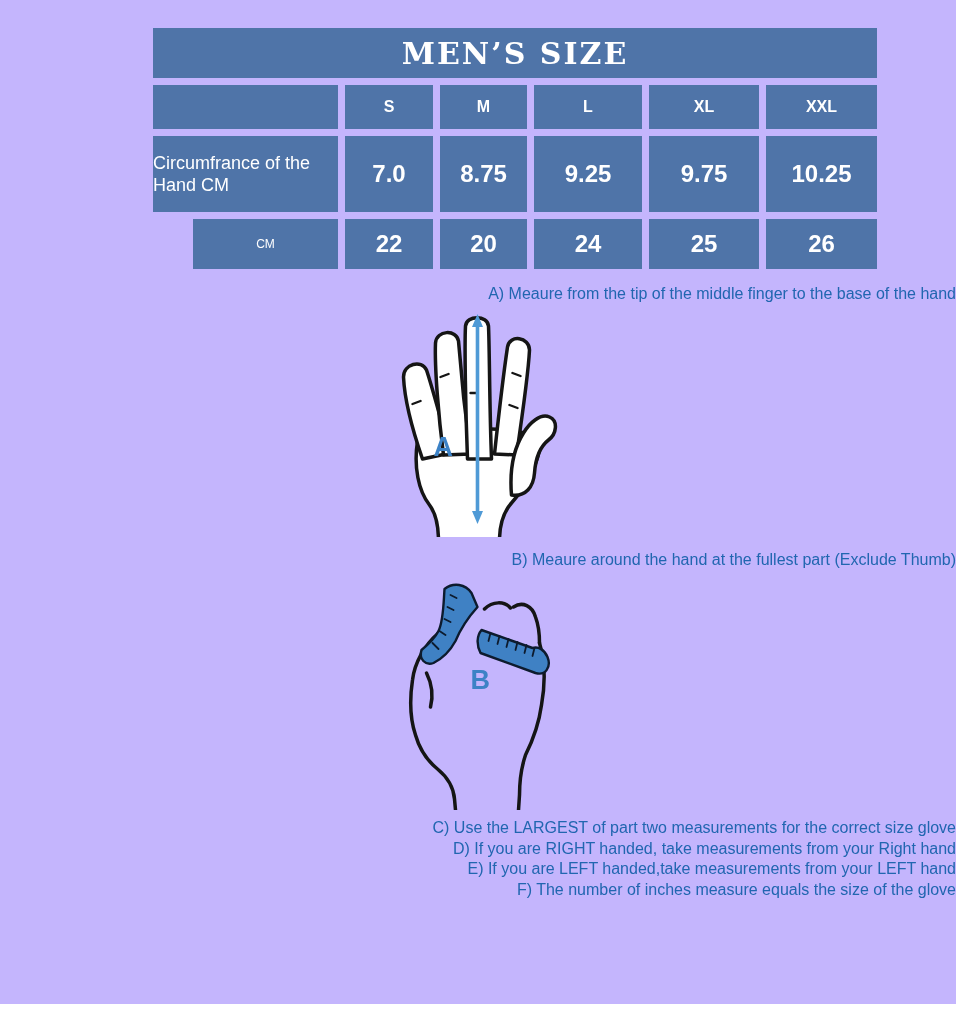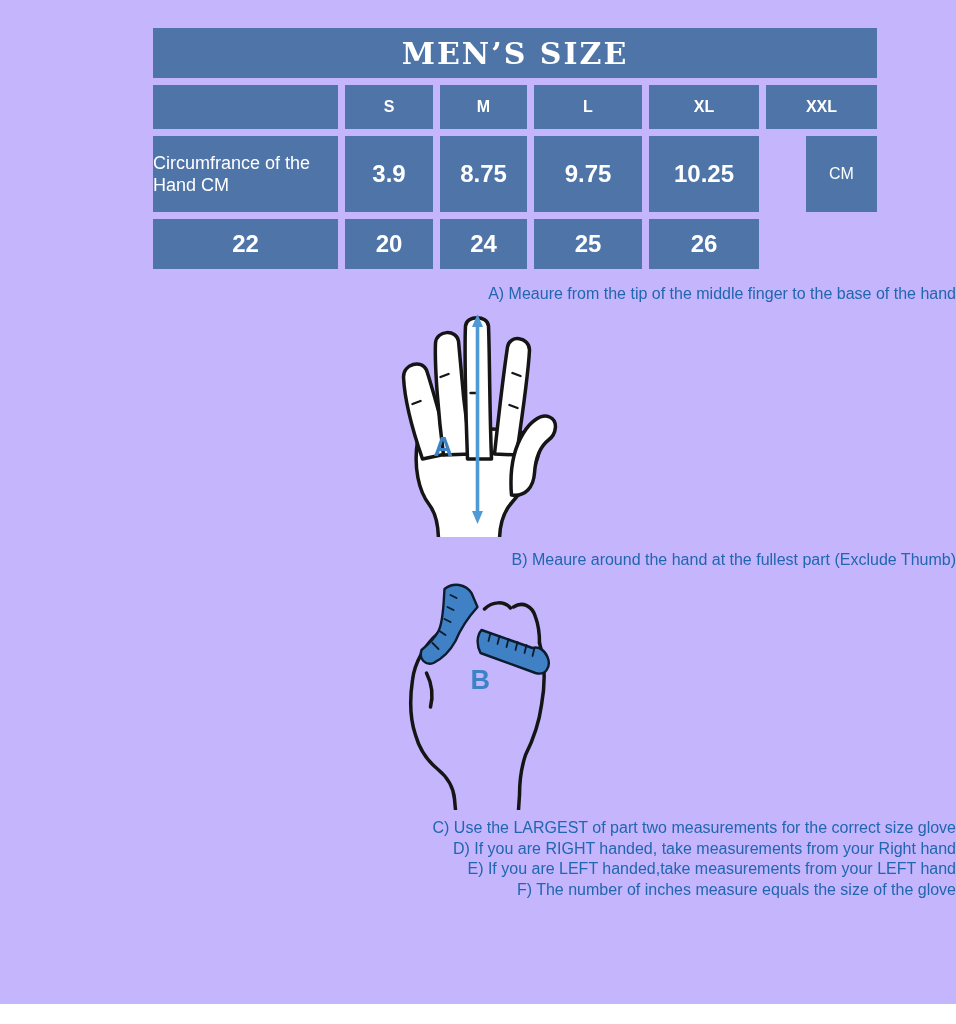--- a/index.html
+++ b/index.html
@@ -36,21 +36,21 @@
     letter-spacing: 2px;
   }
   .hdr-cell { font-weight: 700; font-size: 16px; }
   .label-cell {
     justify-content: flex-start;
     text-align: left;
     padding: 0 0;
     font-size: 18px;
     line-height: 1.25;
   }
-  .label-cell-center { font-size: 16px; margin-left: 40px; }
+  .label-cell-center { font-size: 12px; margin-left: 40px; }
   .val-cell { font-weight: 700; font-size: 24px; }
   
   .caption {
     text-align: right;
     color: #2166b0;
     font-size: 16px;
     line-height: 22px;
   }
   .caption-a { margin-top: 14px; }
   .caption-b { margin-top: 12px; }
@@ -74,22 +74,23 @@
     <div class="cell title-cell">MEN’S SIZE</div>
 
     <div class="cell hdr-cell"></div>
     <div class="cell hdr-cell">S</div>
     <div class="cell hdr-cell">M</div>
     <div class="cell hdr-cell">L</div>
     <div class="cell hdr-cell">XL</div>
     <div class="cell hdr-cell">XXL</div>
 
     <div class="cell label-cell">Circumfrance of the Hand CM</div>
-    <div class="cell val-cell">3.9</div>
+    <div class="cell val-cell">7.0</div>
     <div class="cell val-cell">8.75</div>
+    <div class="cell val-cell">9.25</div>
     <div class="cell val-cell">9.75</div>
     <div class="cell val-cell">10.25</div>
 
     <div class="cell label-cell-center cell">CM</div>
     <div class="cell val-cell">22</div>
     <div class="cell val-cell">20</div>
     <div class="cell val-cell">24</div>
     <div class="cell val-cell">25</div>
     <div class="cell val-cell">26</div>
   </div>

